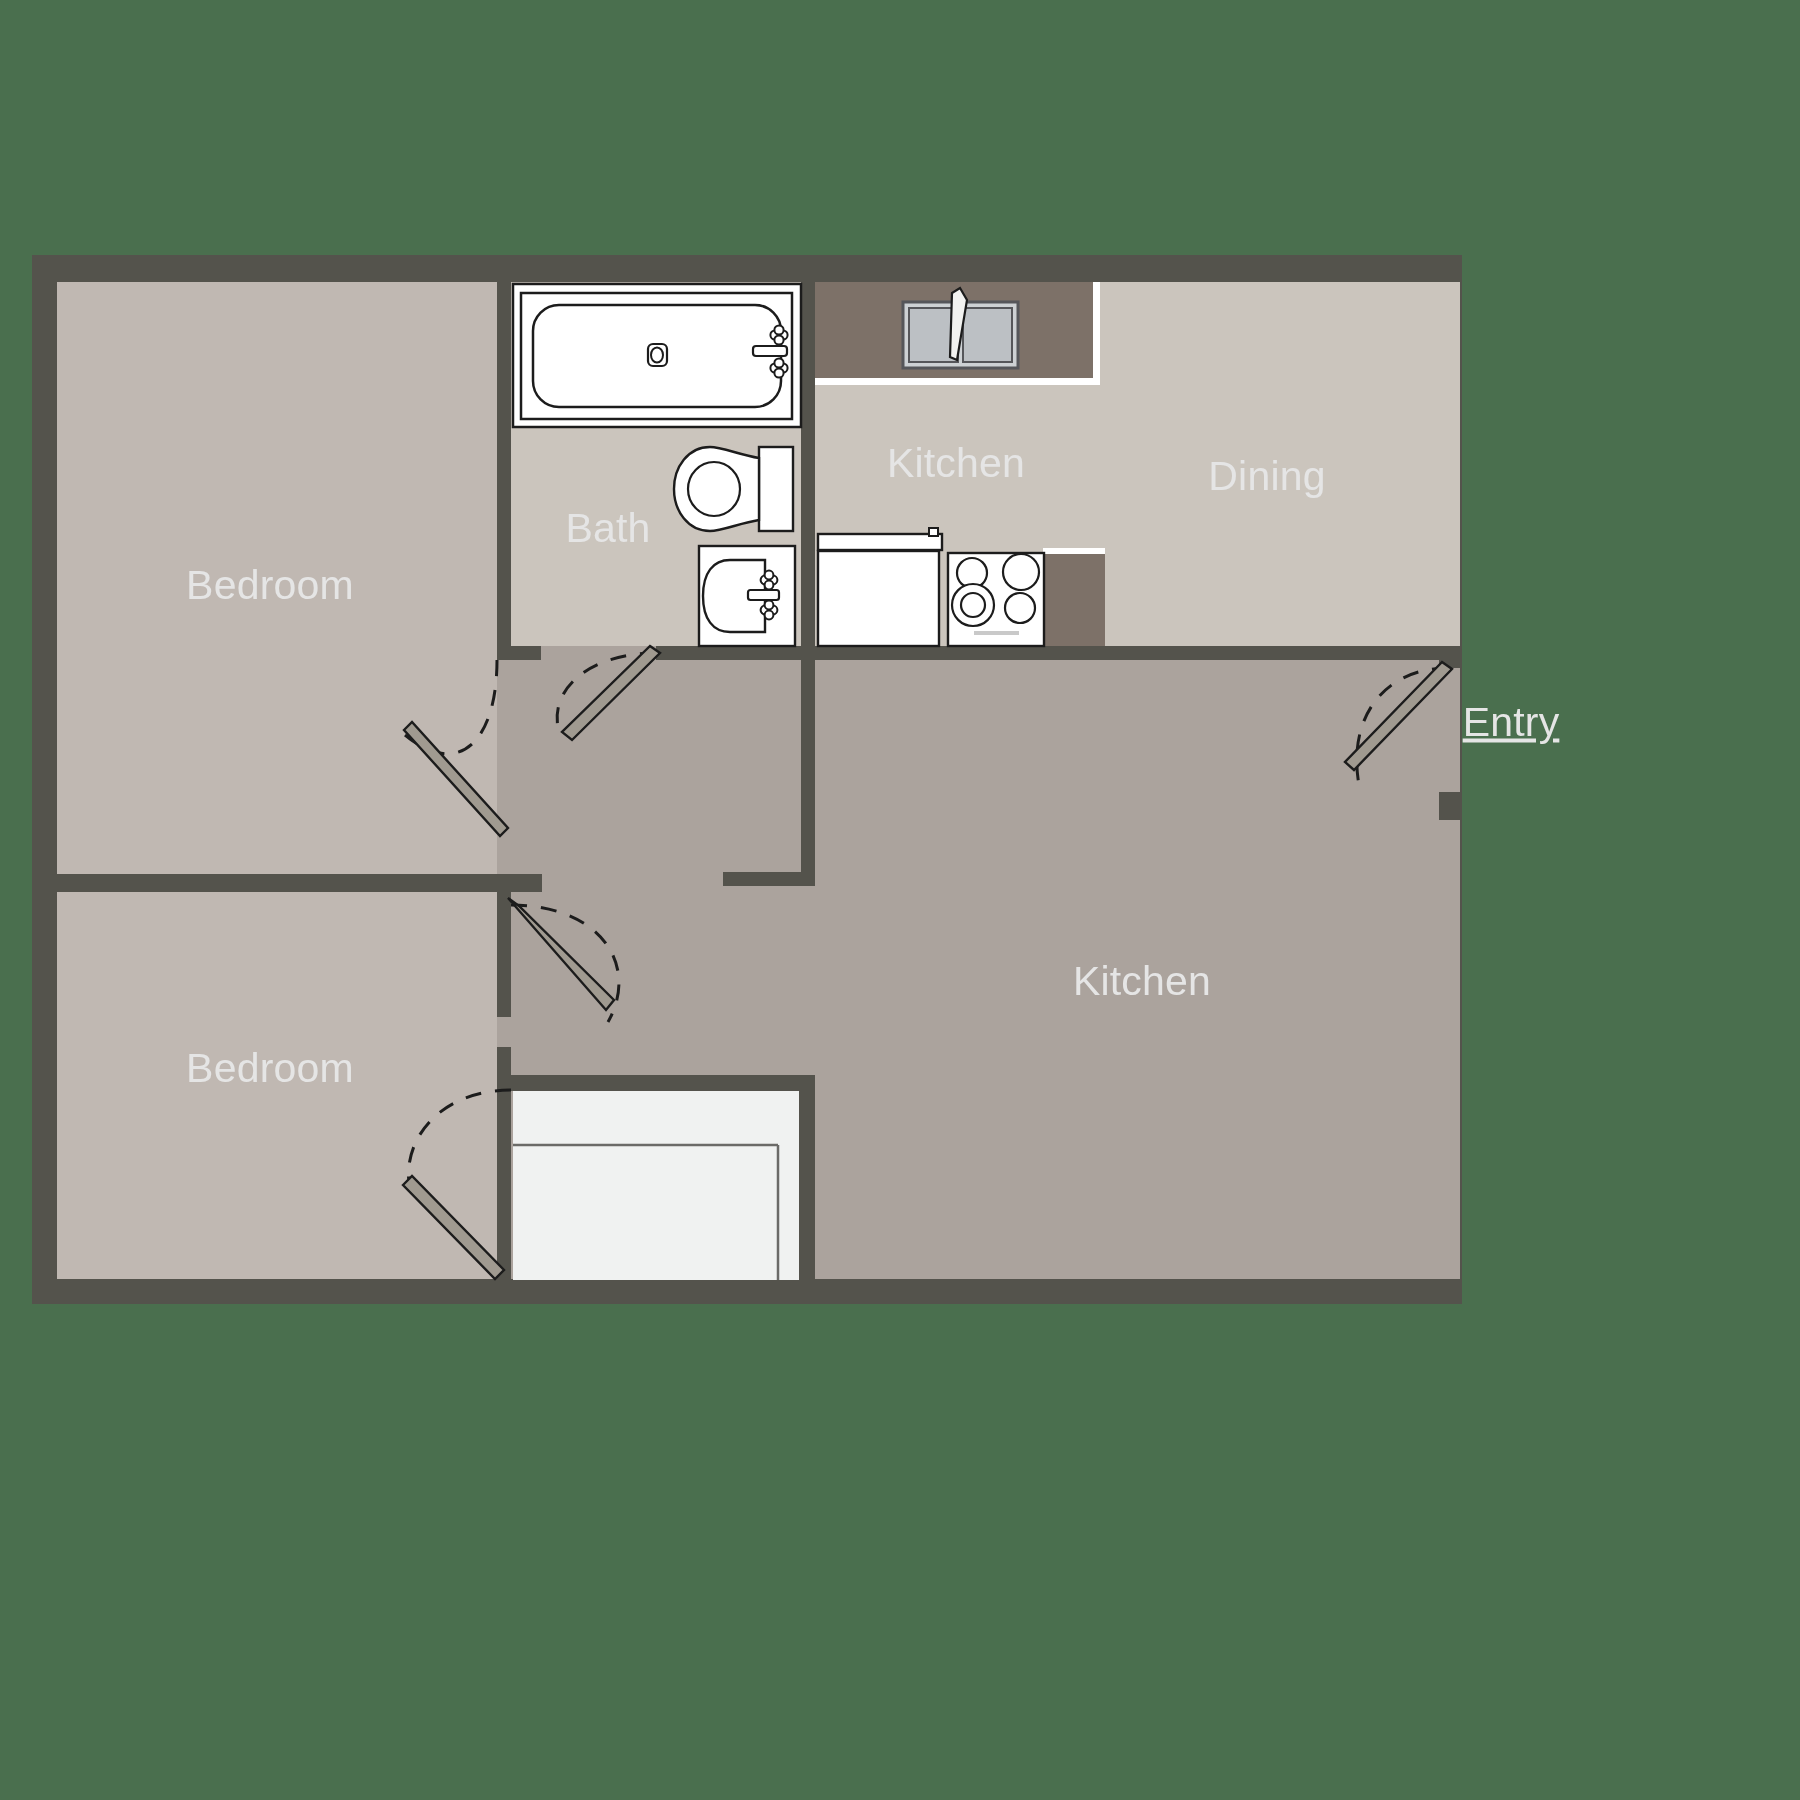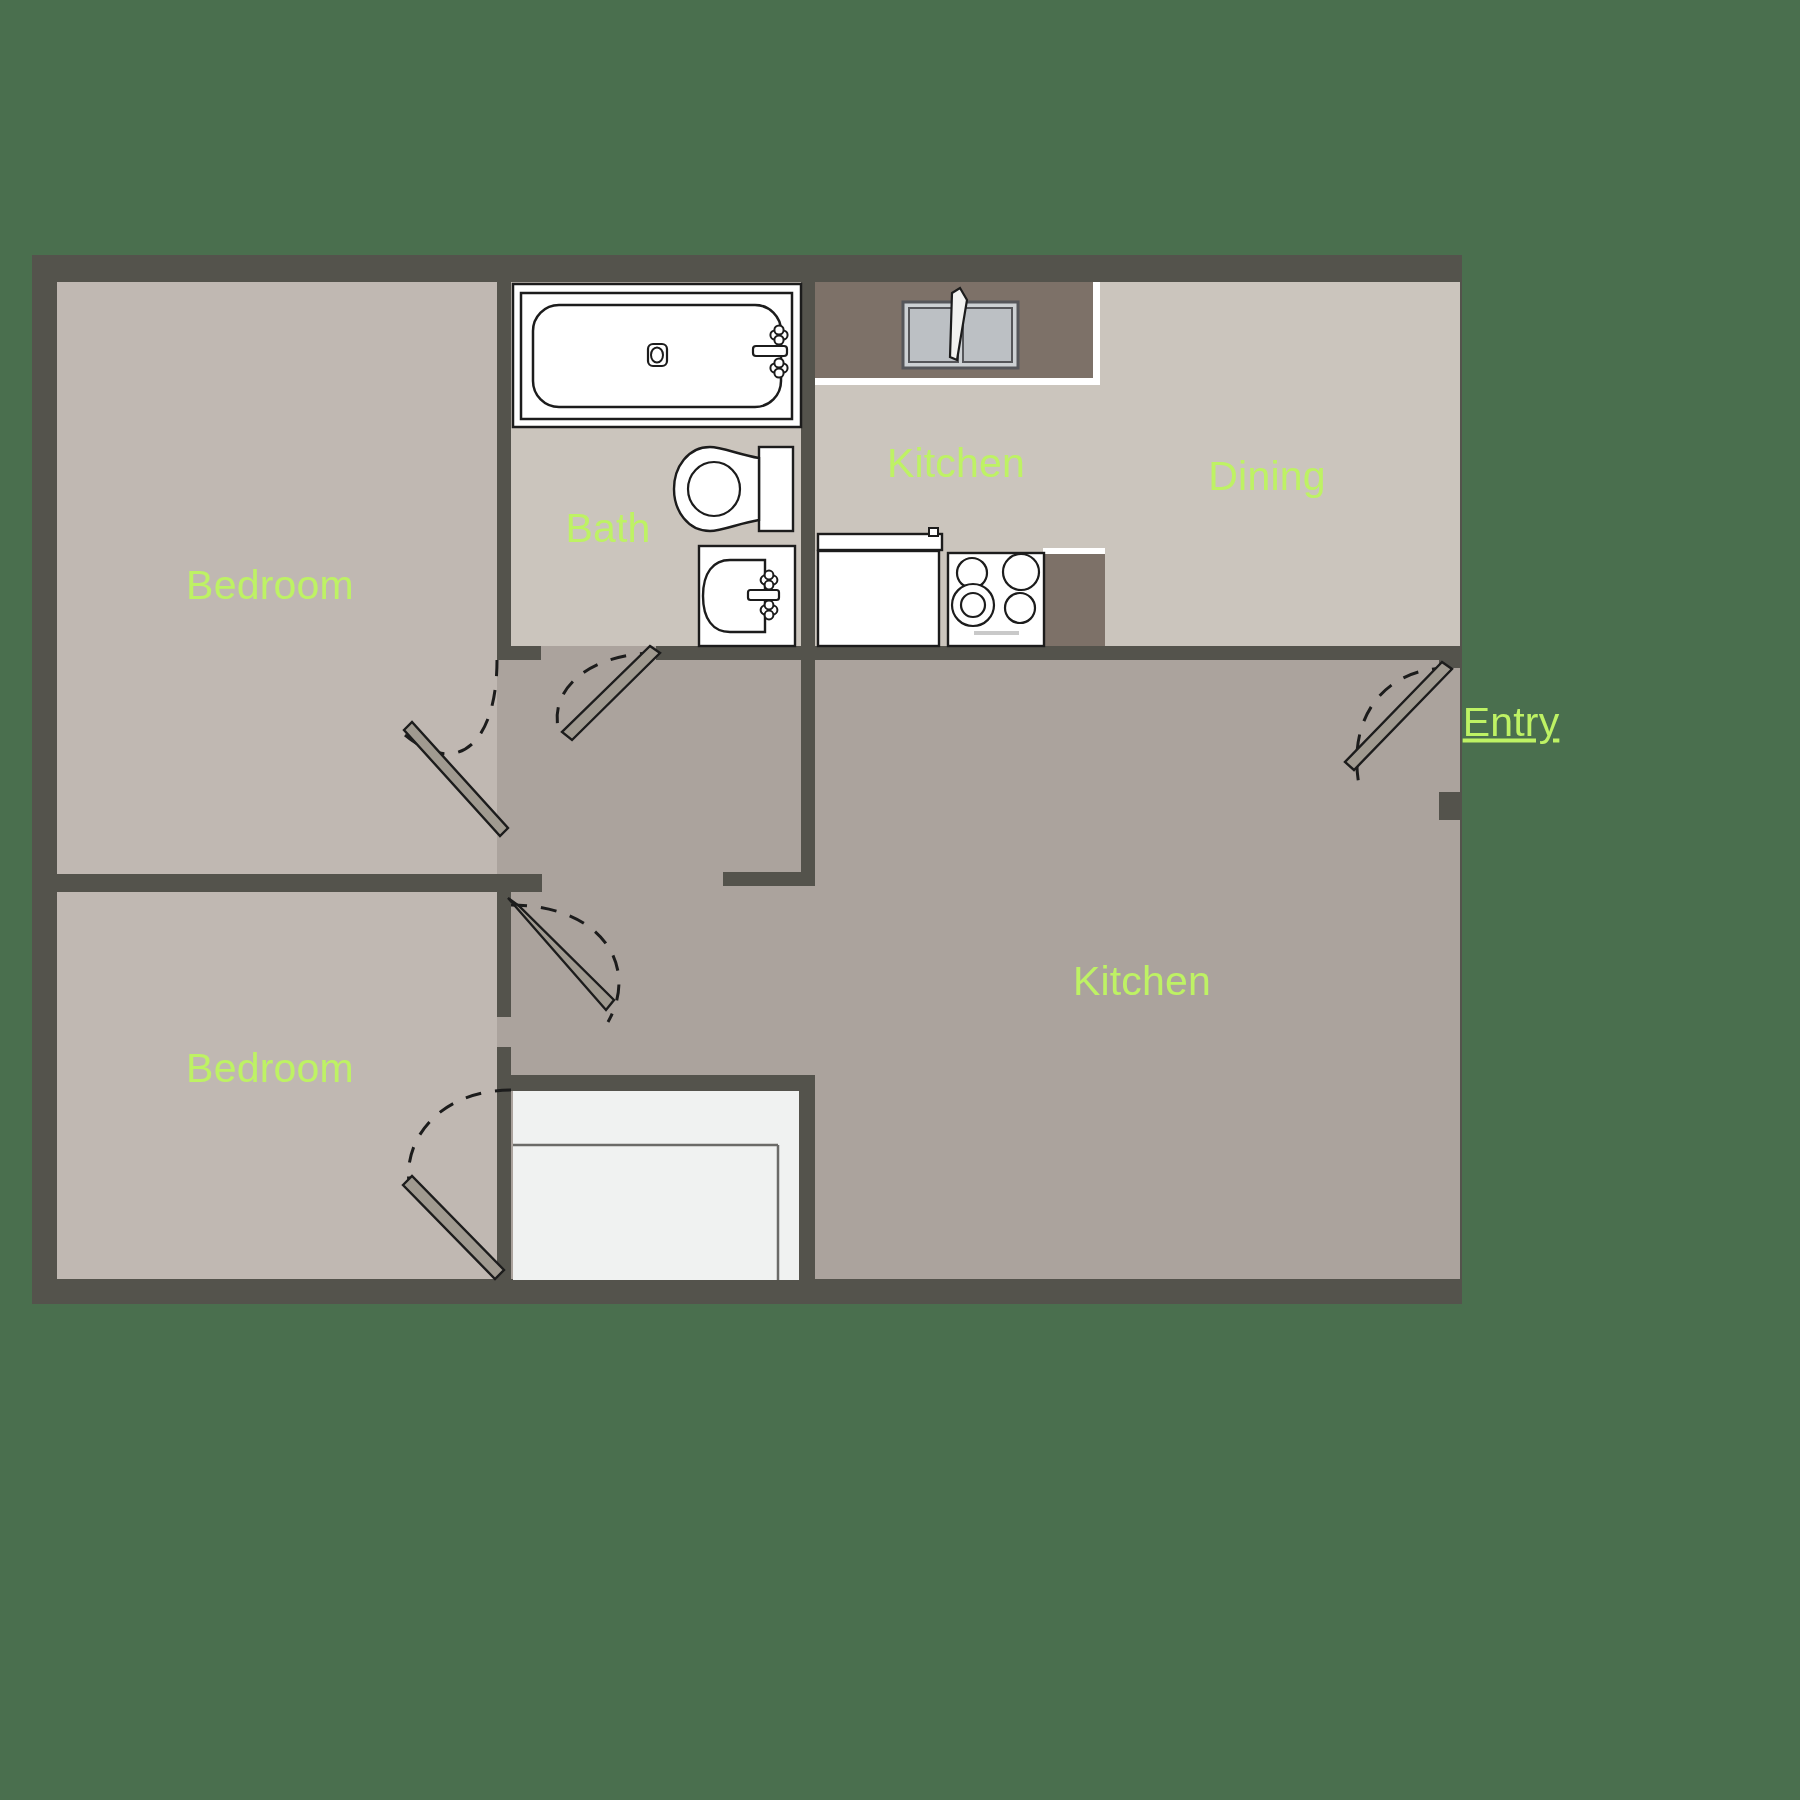--- a/index.html
+++ b/index.html
@@ -15,21 +15,21 @@
     overflow: hidden;
     font-family: "Liberation Sans", sans-serif;
   }
   #plan-svg {
     position: absolute;
     left: 0;
     top: 0;
   }
   .room-label {
     position: absolute;
-    color: #bef264;
+    color: #e5e5e5;
     font-family: "Liberation Sans", sans-serif;
     font-size: 41px;
     font-weight: 400;
     white-space: nowrap;
     transform: translate(-50%, -50%);
     pointer-events: none;
     letter-spacing: 0.2px;
   }
   .room-label.multiline {
     white-space: normal;

